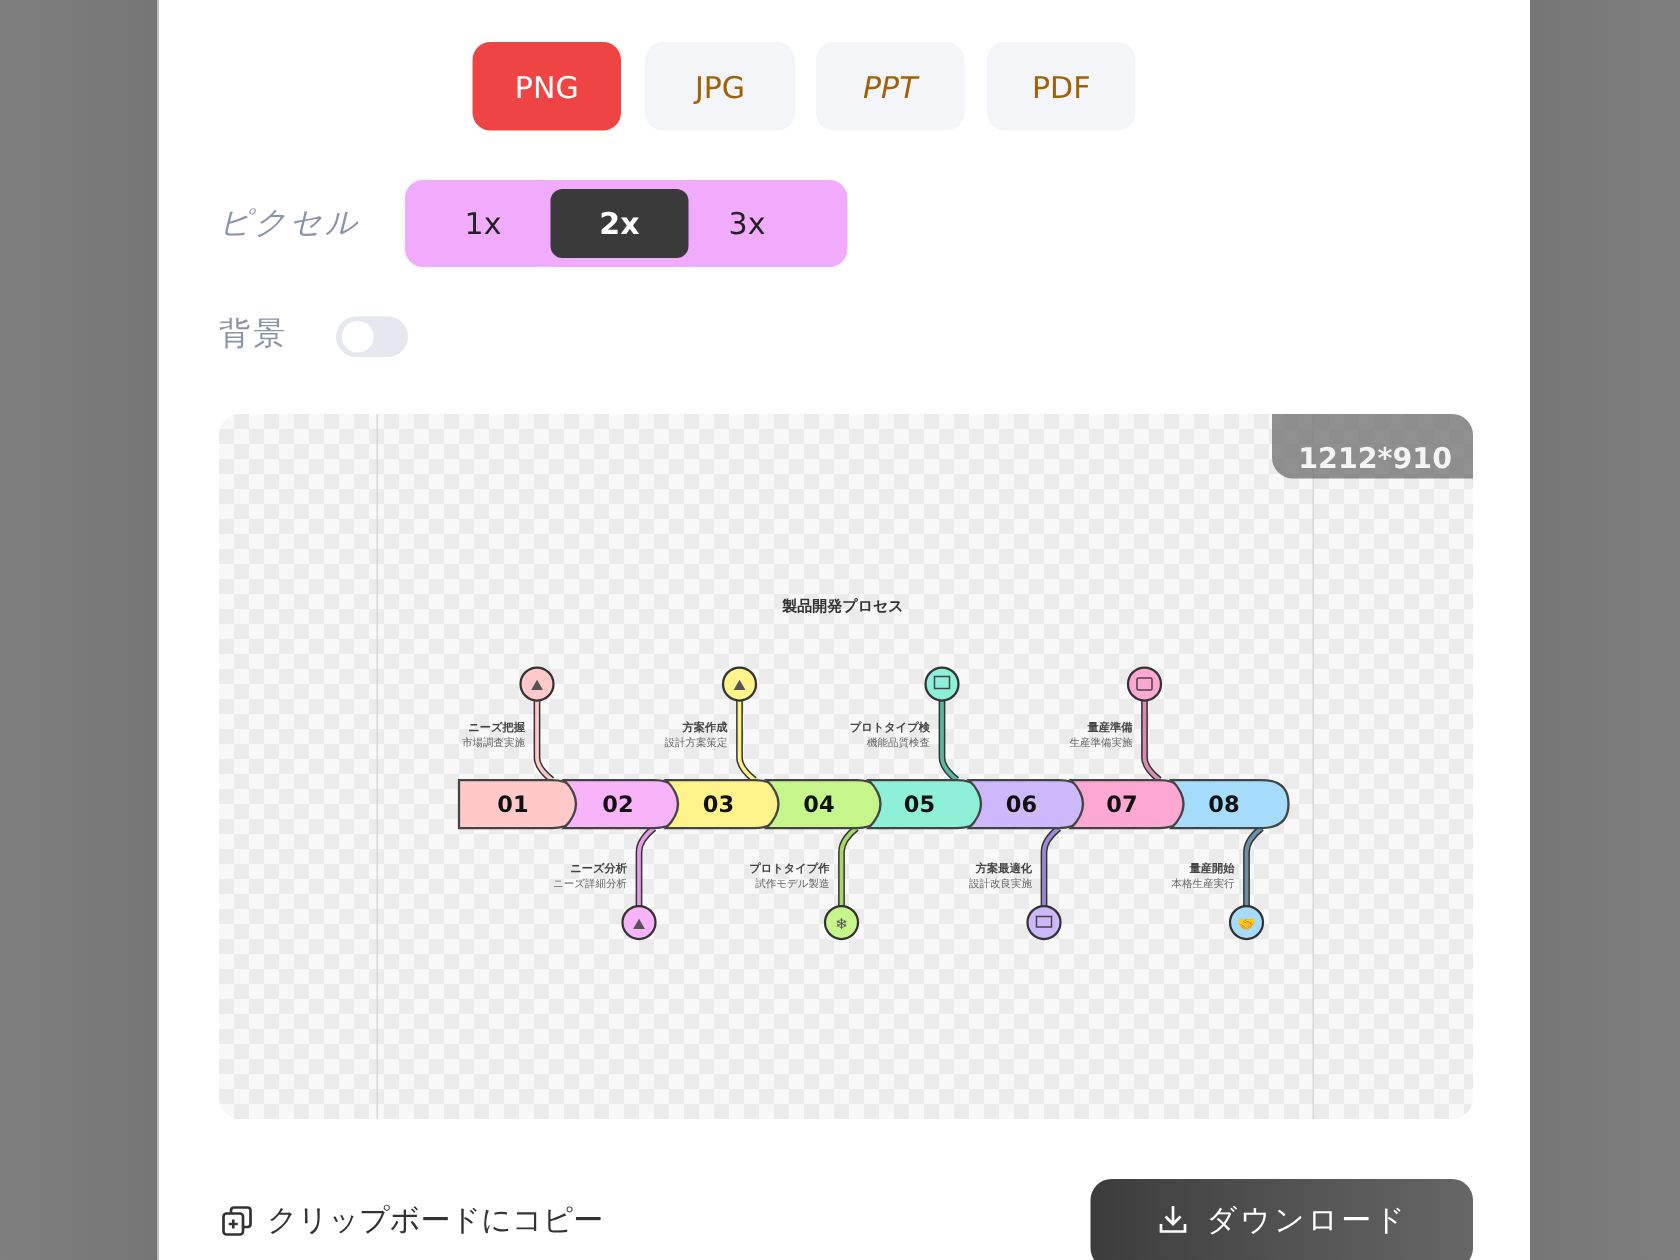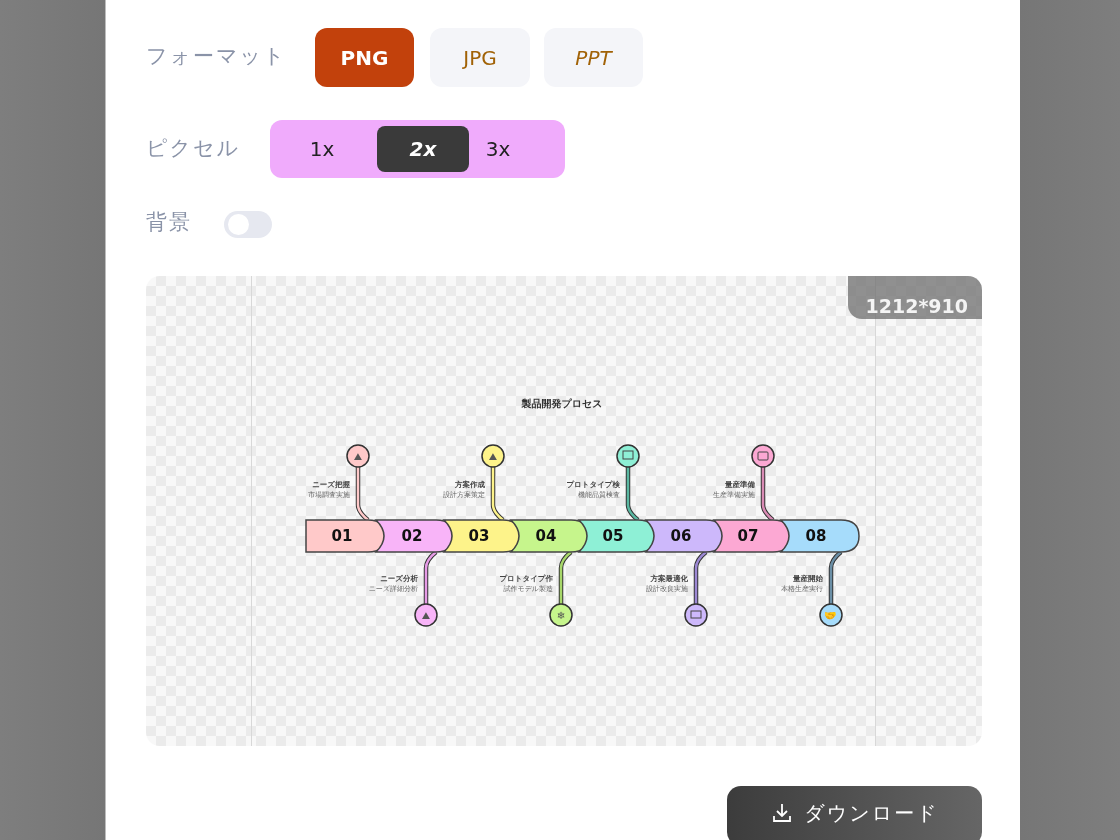--- a/index.html
+++ b/index.html
@@ -4,21 +4,21 @@
 <style>
   * { box-sizing: border-box; margin: 0; padding: 0; }
   html, body { width: 1120px; height: 840px; overflow: hidden; }
   body { background: #7a7a7a; font-family: "DejaVu Sans", "Liberation Sans", sans-serif; position: relative; }
   .backdrop-left { position: absolute; left: 0; top: 0; width: 105px; height: 840px; background: linear-gradient(90deg, #7e7e7e, #767676); }
   .backdrop-right { position: absolute; right: 0; top: 0; width: 100px; height: 840px; background: linear-gradient(90deg, #767676, #7e7e7e); }
   .panel { position: absolute; left: 105px; top: 0; width: 915px; height: 840px; background: #ffffff; border-left: 1px solid #bdbdbd; }
 
   .row-label { position: absolute; left: 40px; font-size: 21px; color: #8a93a8; letter-spacing: 2px; }
   .fmt-btn { position: absolute; top: 28px; height: 59px; border-radius: 12px; background: #f4f5f9; color: #a16207; font-size: 20px; display: flex; align-items: center; justify-content: center; cursor: pointer; }
-  .fmt-btn.active { background: #c2410c; color: #fff; font-weight: bold; }
+  .fmt-btn.active { background: #ef4444; color: #fff; font-weight: normal; }
 
   .px-group { position: absolute; left: 164px; top: 120px; width: 295px; height: 58px; background: #f0abfc; border-radius: 12px; }
   .px-btn { position: absolute; top: 6px; height: 46px; width: 92px; border-radius: 8px; display: flex; align-items: center; justify-content: center; font-size: 20px; color: #222; cursor: pointer; }
   .px-btn.active { background: #3a3a3a; color: #fff; font-weight: bold; }
 
   .toggle { position: absolute; left: 118px; top: 211px; width: 48px; height: 27px; border-radius: 14px; background: #e6e8f0; }
   .toggle-knob { position: absolute; left: 4px; top: 3px; width: 21px; height: 21px; border-radius: 50%; background: #fff; }
 
   .preview { position: absolute; left: 40px; top: 276px; width: 836px; height: 470px; border-radius: 14px; overflow: hidden;
     background-color: #f8f8f8;
@@ -34,29 +34,29 @@
   .download-btn { position: absolute; left: 621px; top: 786px; width: 255px; height: 60px; border-radius: 14px; background: linear-gradient(90deg, #3c3c3c, #666); color: #fff; font-size: 20px; display: flex; align-items: center; justify-content: center; gap: 10px; cursor: pointer; padding-bottom: 6px; letter-spacing: 2px; }
 </style>
 </head>
 <body>
 
 <div class="backdrop-left"></div>
 <div class="backdrop-right"></div>
 
 <div class="panel">
 
-  <div class="row-label" style="top:42px;">フォーマット</div>
   <div class="fmt-btn active" style="left:209px;width:99px;">PNG</div>
   <div class="fmt-btn" style="left:324px;width:100px;">JPG</div>
   <div class="fmt-btn" style="left:438px;width:99px;font-style:italic;">PPT</div>
+  <div class="fmt-btn" style="left:552px;width:99px;">PDF</div>
 
-  <div class="row-label" style="top:134px;">ピクセル</div>
+  <div class="row-label" style="top:134px;font-style:italic;">ピクセル</div>
   <div class="px-group">
     <div class="px-btn" style="left:6px;">1x</div>
-    <div class="px-btn active" style="left:107px;font-style:italic;">2x</div>
+    <div class="px-btn active" style="left:97px;">2x</div>
     <div class="px-btn" style="left:182px;">3x</div>
   </div>
 
   <div class="row-label" style="top:208px;">背景</div>
   <div class="toggle">
     <div class="toggle-knob"></div>
   </div>
 
   <div class="preview">
     <div class="vline" style="left:105px;"></div>
@@ -164,20 +164,28 @@
         <text x="542" y="315" font-size="7" fill="#666">設計改良実施</text>
 
         <text x="677" y="305" font-size="7.5" font-weight="bold" fill="#444">量産開始</text>
         <text x="677" y="315" font-size="7" fill="#666">本格生産実行</text>
       </g>
     </svg>
 
     <div class="dim-badge">1212*910</div>
   </div>
 
+  <div class="copy-btn">
+    <svg width="24" height="24" viewBox="0 0 24 24">
+      <rect x="3" y="7" width="13" height="14" rx="2" fill="none" stroke="#333" stroke-width="1.8"></rect>
+      <path d="M8 7 V5 Q8 3 10 3 H19 Q21 3 21 5 V14 Q21 16 19 16 H16" fill="none" stroke="#333" stroke-width="1.8"></path>
+      <path d="M9.5 11 V17 M6.5 14 H12.5" stroke="#333" stroke-width="1.8"></path>
+    </svg>
+    <span>クリップボードにコピー</span>
+  </div>
 
   <div class="download-btn">
     <svg width="24" height="24" viewBox="0 0 24 24">
       <path d="M12 3 V15 M7 10 L12 15 L17 10" fill="none" stroke="#fff" stroke-width="1.8"></path>
       <path d="M4 15 V20 H20 V15" fill="none" stroke="#fff" stroke-width="1.8"></path>
     </svg>
     <span>ダウンロード</span>
   </div>
 </div>
 

